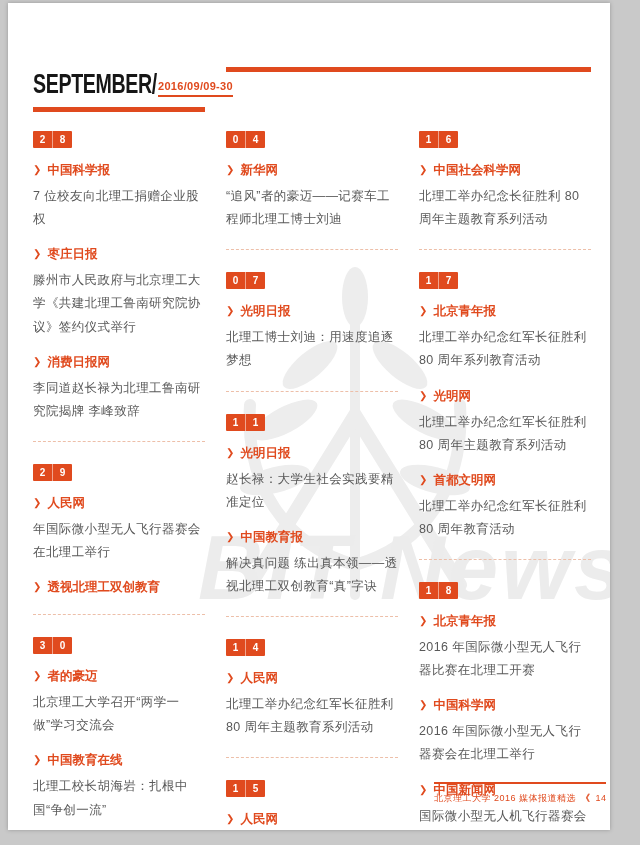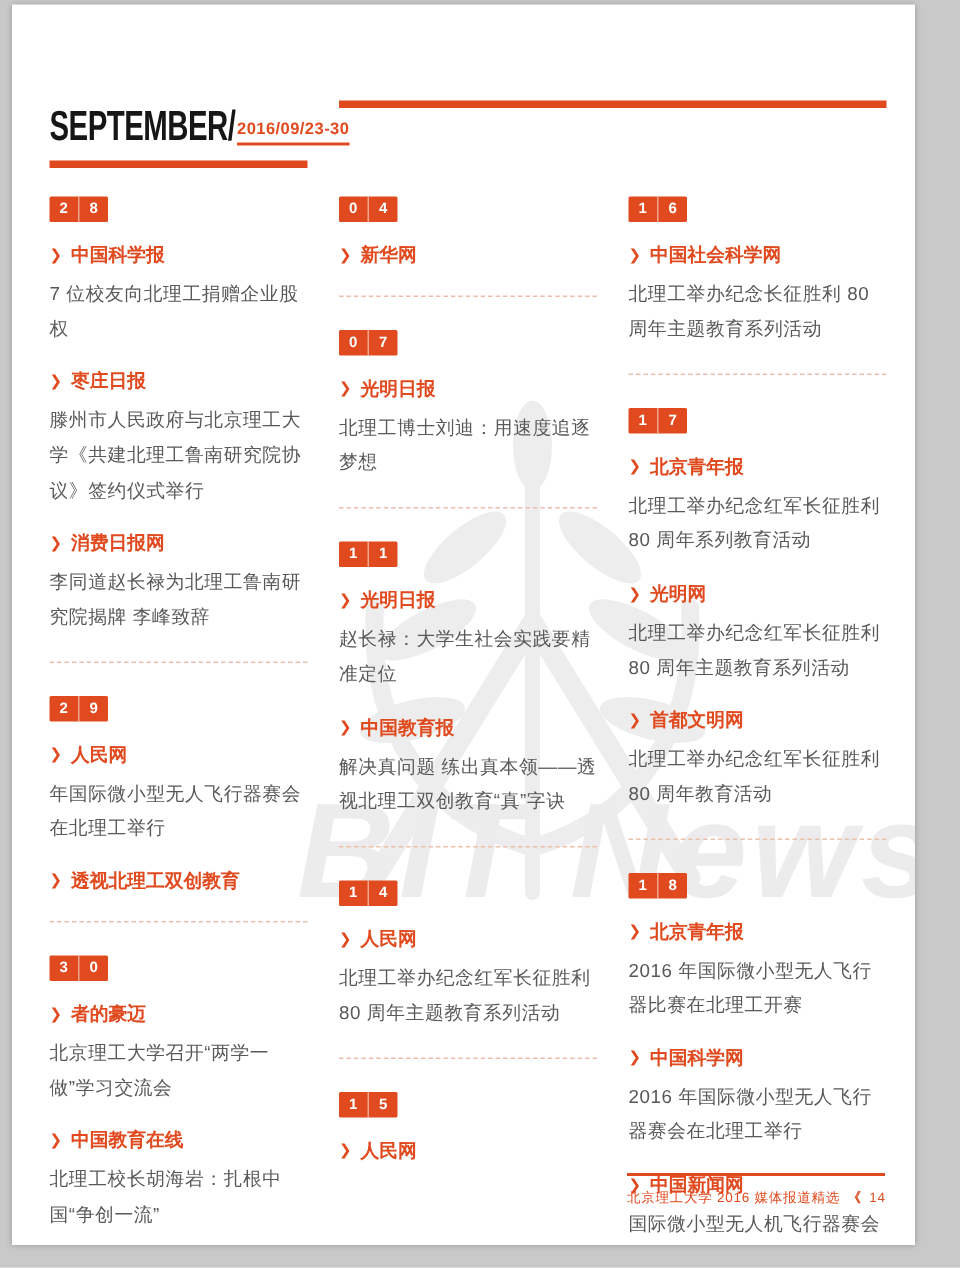--- a/index.html
+++ b/index.html
@@ -54,21 +54,21 @@
     width:19px;height:17px;line-height:17px;text-align:center;
     color:#fff;font-size:10px;font-weight:700;
   }
   .day-badge span+span{border-left:1px solid rgba(255,255,255,.5);}
   .source{margin:11px 0 2px;font-size:12.5px;font-weight:700;color:#e04a1e;display:flex;align-items:baseline;}
   .arrow{font-size:10px;margin-right:6px;transform:translateY(-1px);}
   .title{margin:6px 0 15px;font-size:12.5px;line-height:1.85;color:#595959;letter-spacing:.4px;}
   .title:last-child{margin-bottom:2px;}
   
   .footer{
-    position:absolute;right:20px;bottom:25px;width:172px;z-index:1;
+    position:absolute;right:4px;bottom:25px;width:172px;z-index:1;
     border-top:2px solid #e04a1e;padding-top:8px;
     text-align:left;color:#e04a1e;font-size:9px;letter-spacing:.5px;
     white-space:nowrap;
   }
   .footer .sep{font-weight:700;margin:0 2px;}
 </style>
 </head>
 <body>
 
 <div class="stage">
@@ -90,21 +90,21 @@
           <ellipse cx="165" cy="42" rx="13" ry="30"></ellipse>
         </g>
       </g>
     </svg>
     <div class="wm-text">BIT News</div>
 
     <div class="hdr-grid">
       <div class="m0">
         <div class="mh">
           <span class="mh-name">SEPTEMBER/</span>
-          <span class="mh-range">2016/09/23-30</span>
+          <span class="mh-range">2016/09/09-30</span>
         </div>
         <div class="mh-bar"></div>
       </div>
       <div class="m1">
         <div class="mh-bar"></div>
       </div>
     </div>
 
     <div class="content-grid">
       <div class="col">
@@ -142,21 +142,21 @@
               <span>中国教育在线</span>
             </div><p class="title">北理工校长胡海岩：扎根中国“争创一流”</p></section>
         </div>
       <div class="col">
           <section class="block"><div class="day-badge">
               <span>0</span>
               <span>4</span>
             </div><div class="source">
               <span class="arrow">❯</span>
               <span>新华网</span>
-            </div></section>
+            </div><p class="title">“追风”者的豪迈——记赛车工程师北理工博士刘迪</p></section>
           <section class="block"><div class="day-badge">
               <span>0</span>
               <span>7</span>
             </div><div class="source">
               <span class="arrow">❯</span>
               <span>光明日报</span>
             </div><p class="title">北理工博士刘迪：用速度追逐梦想</p></section>
           <section class="block"><div class="day-badge">
               <span>1</span>
               <span>1</span>

